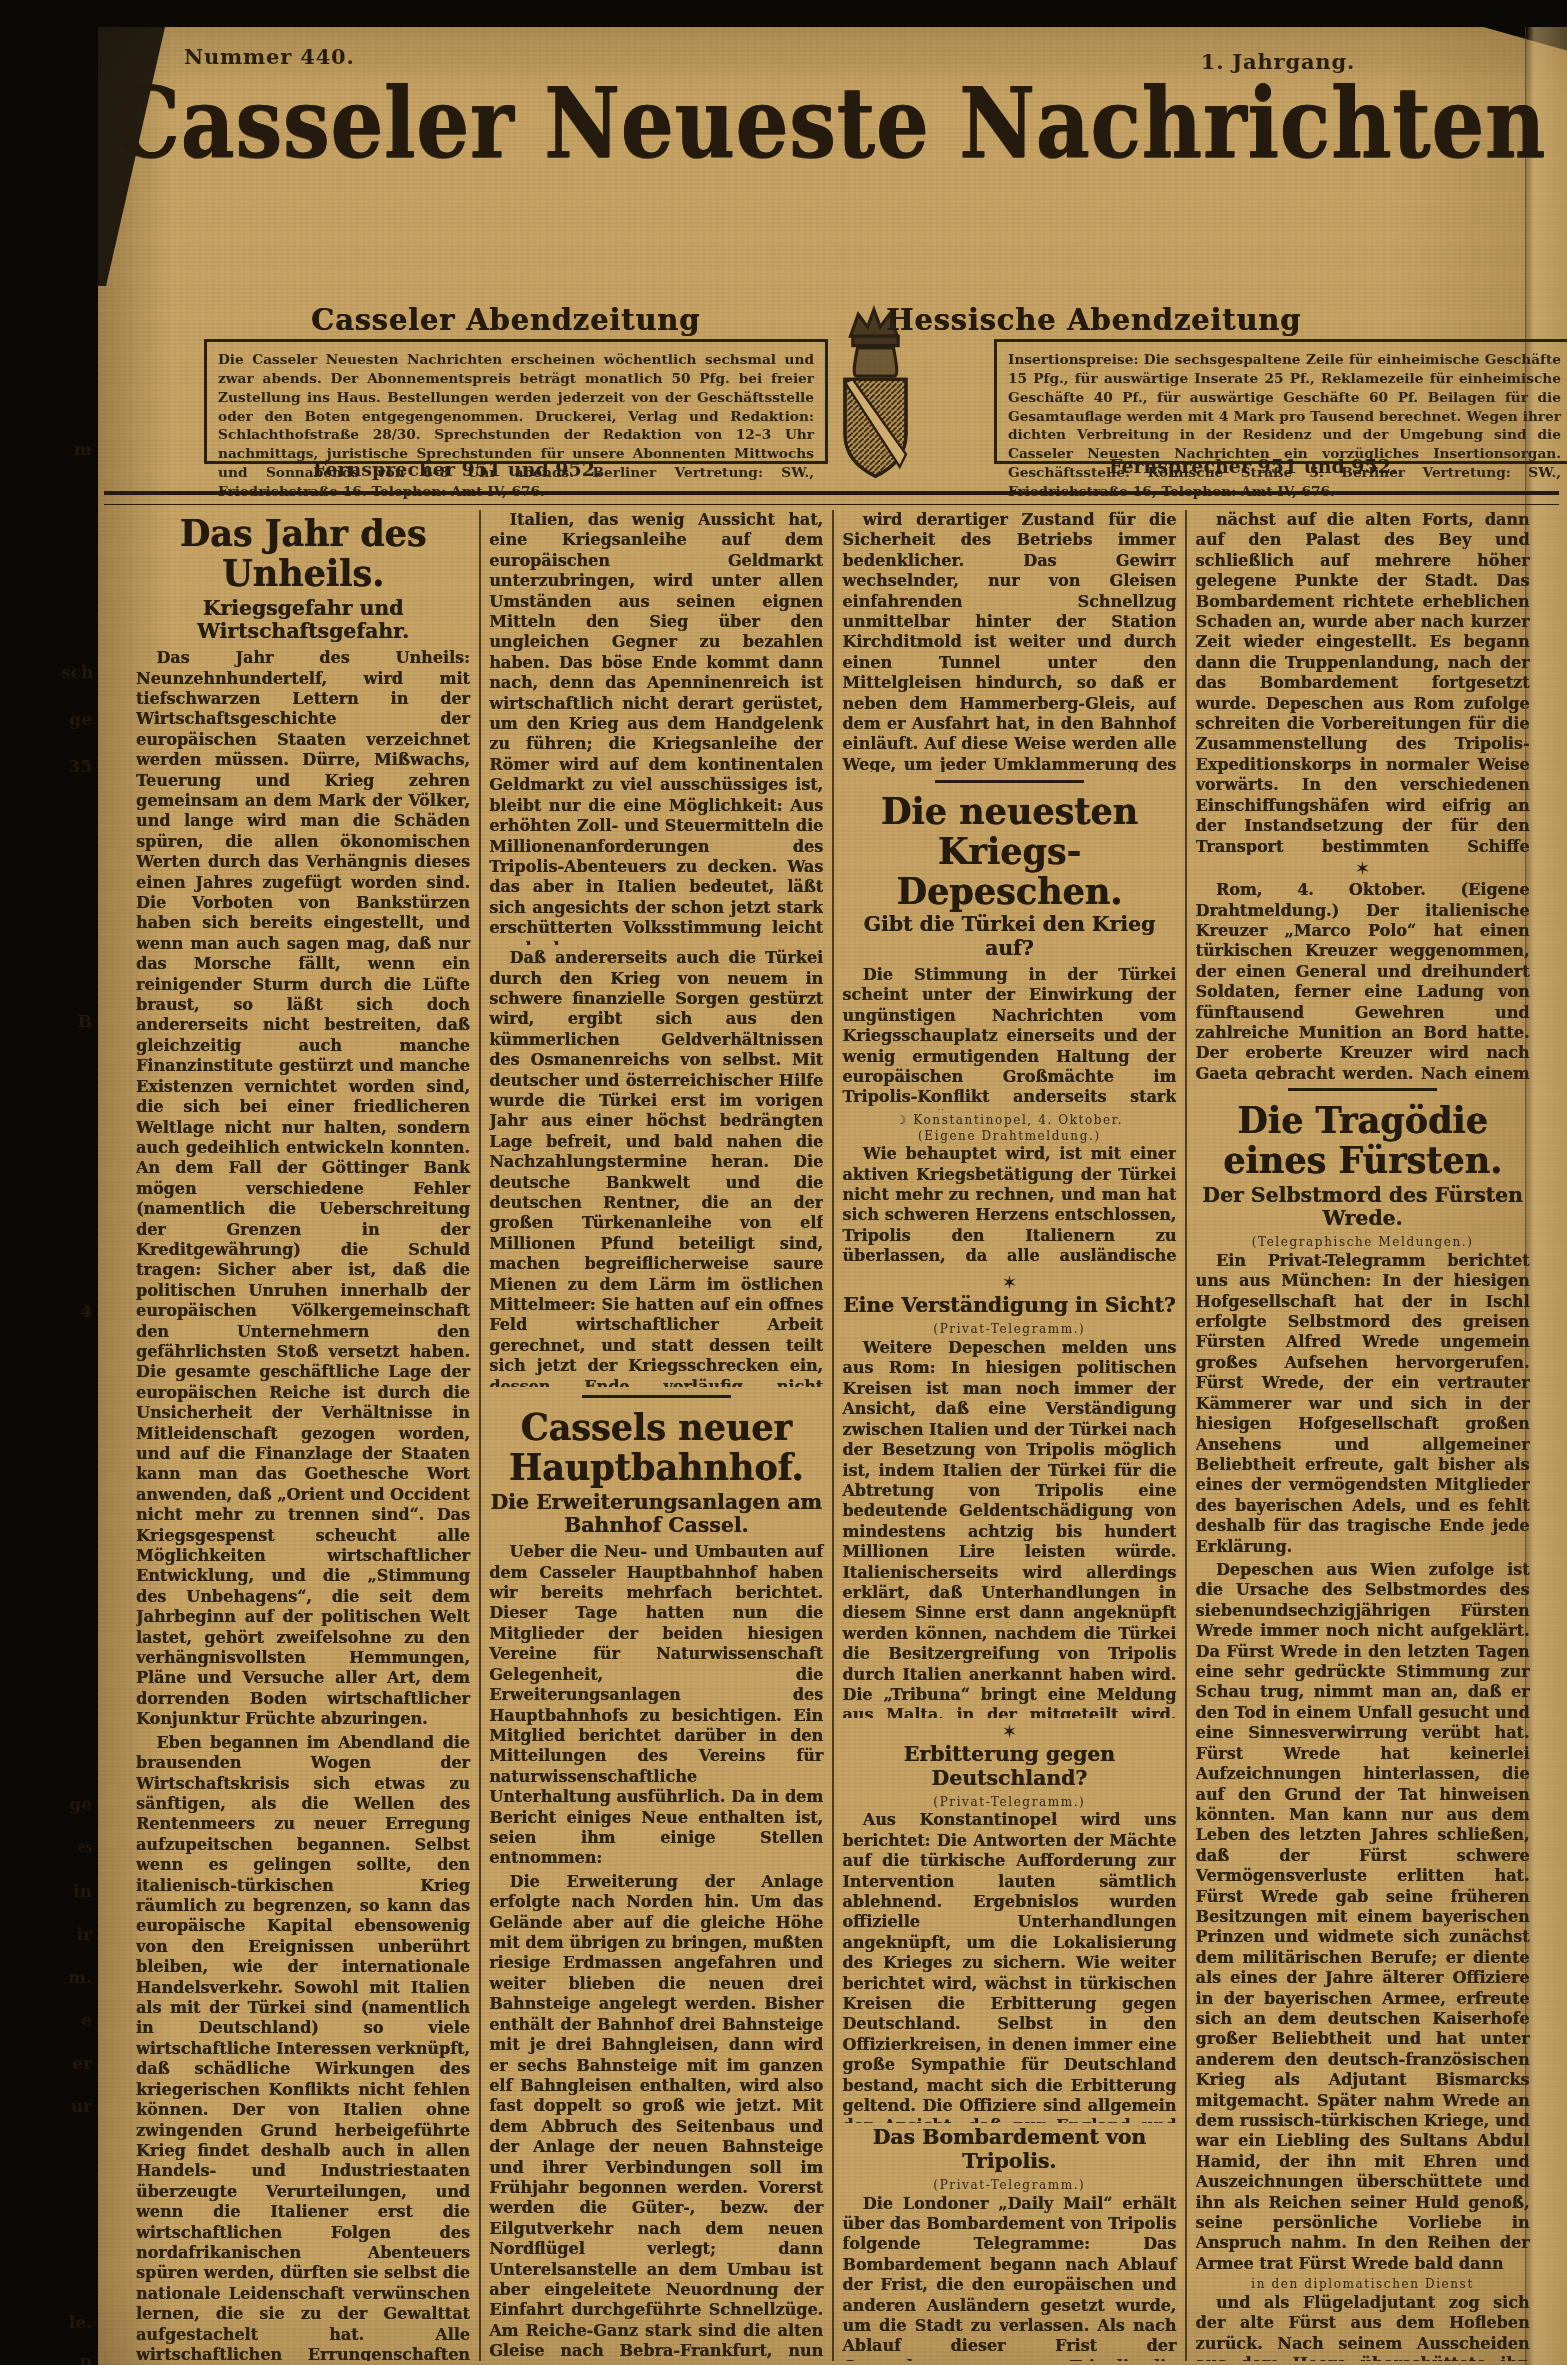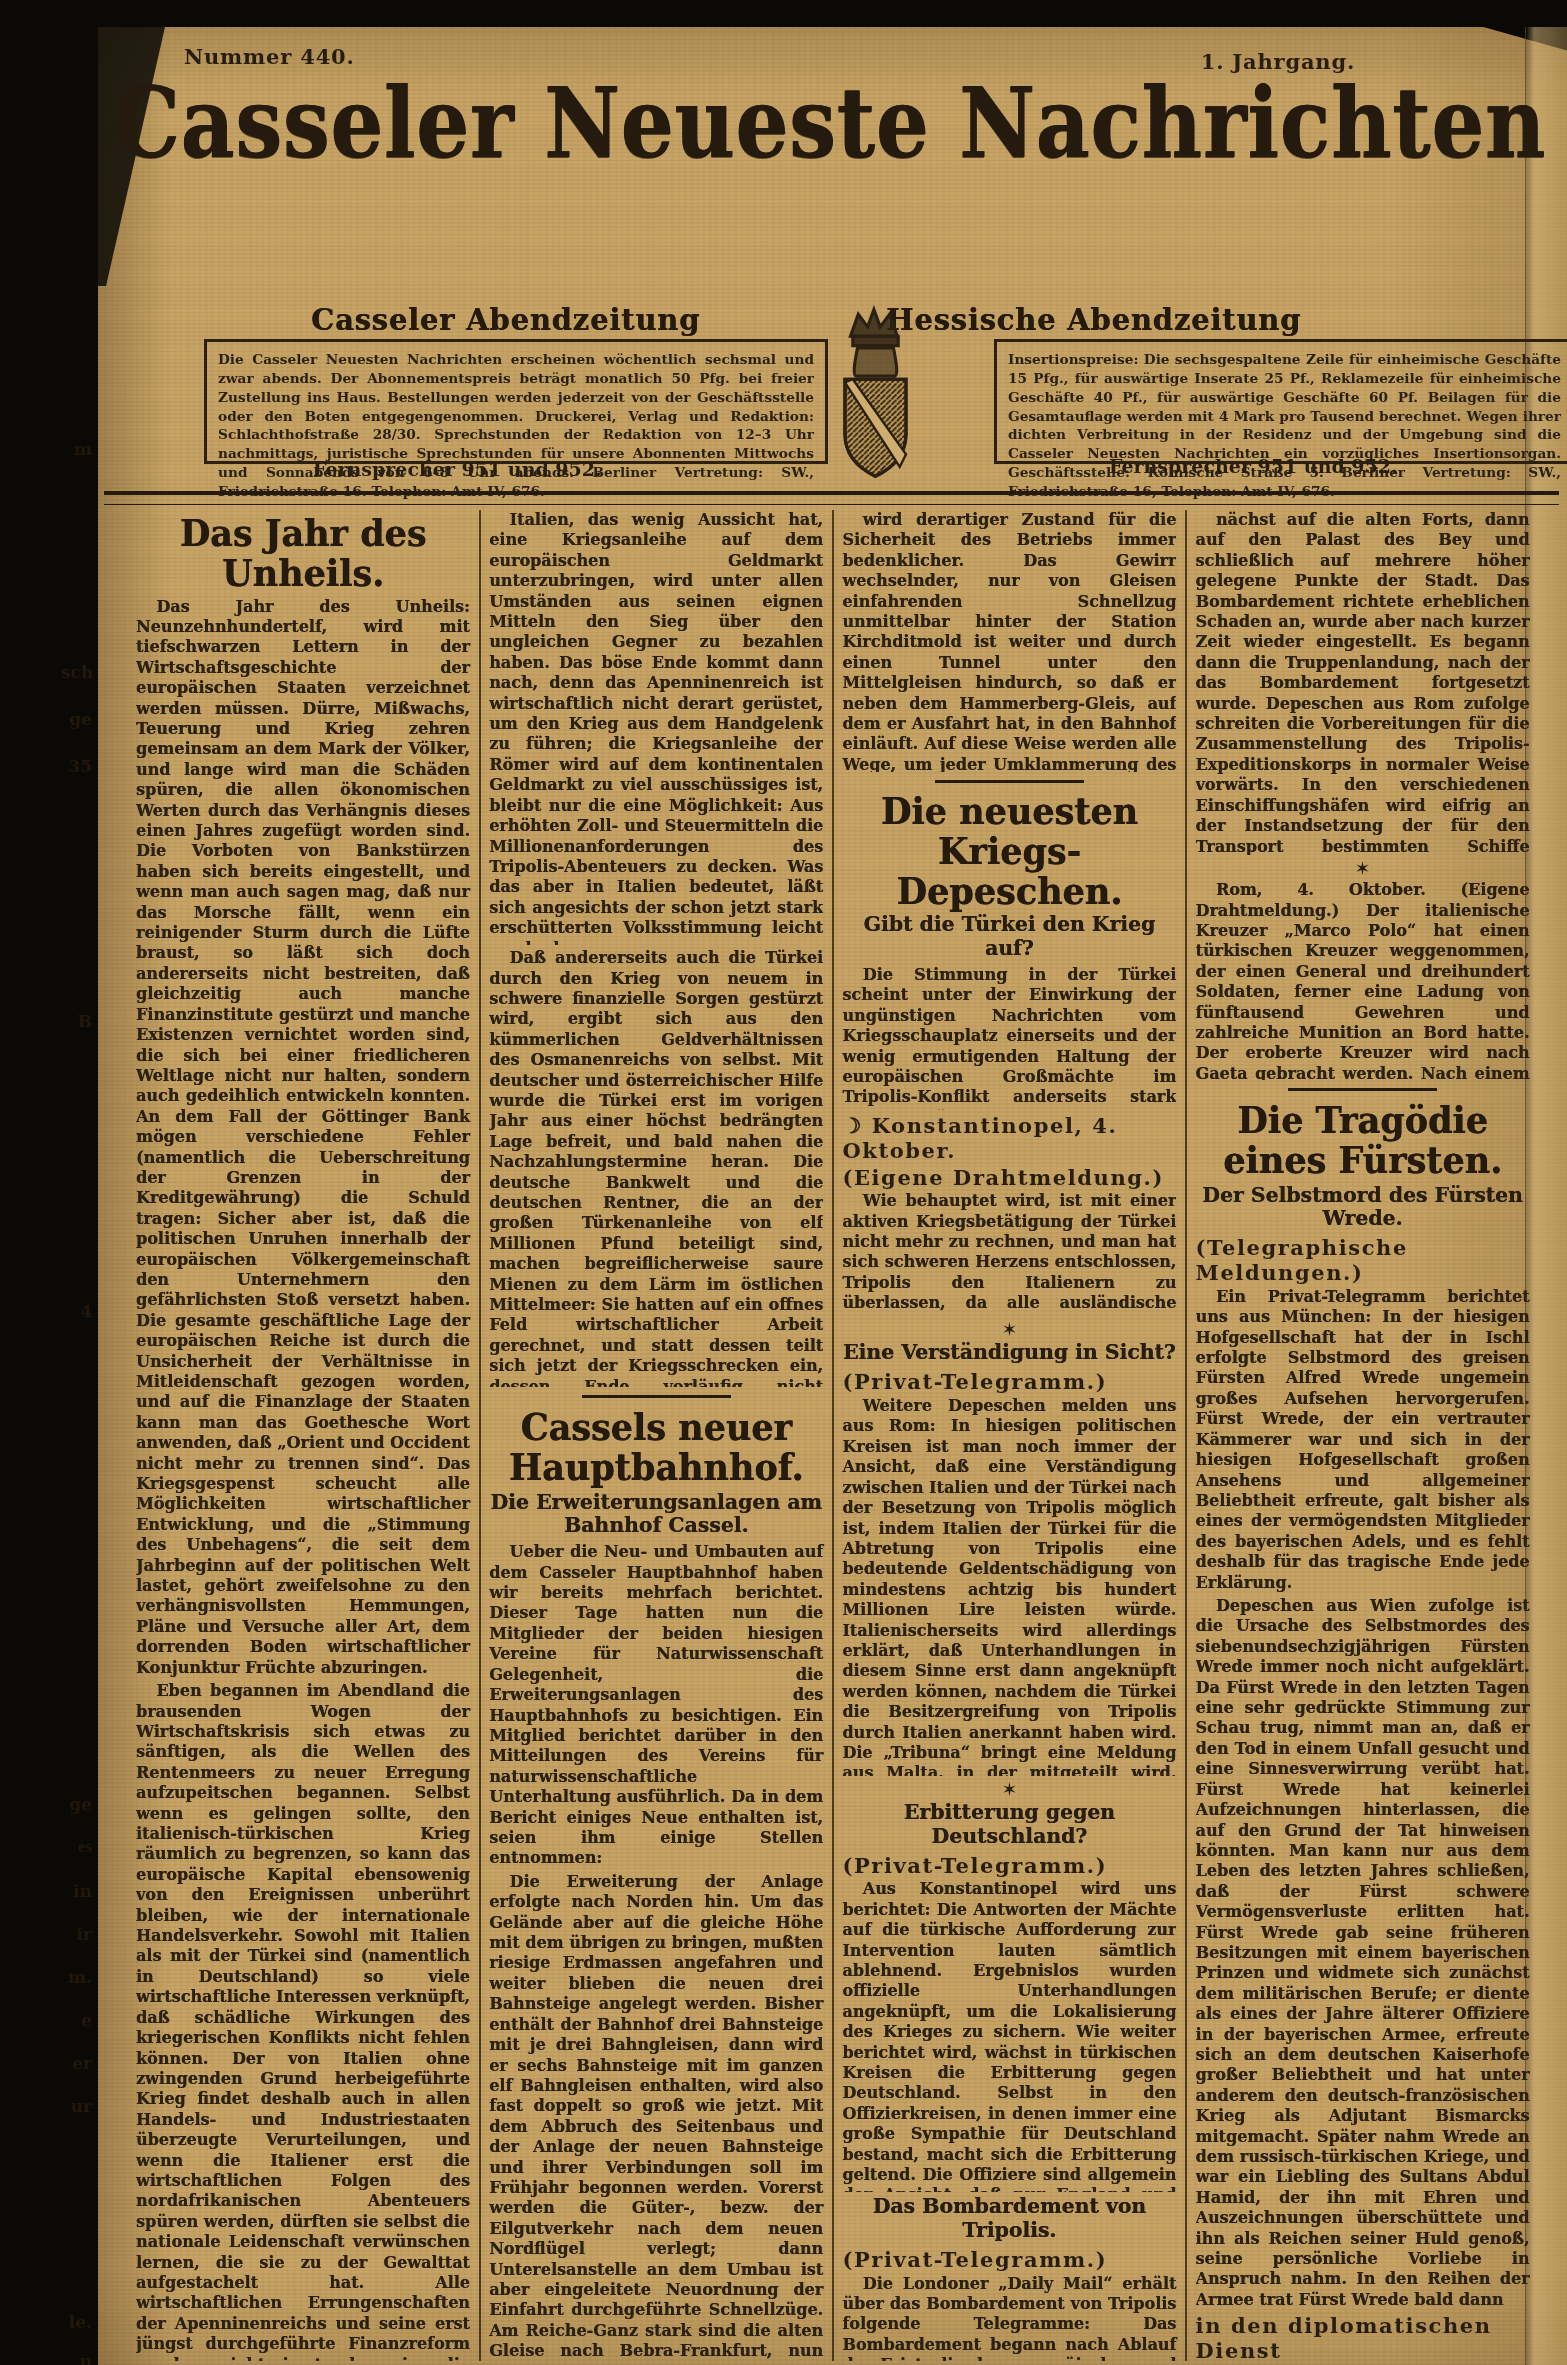--- a/index.html
+++ b/index.html
@@ -85,21 +85,21 @@
   .headline{
     font-size:35px;font-weight:bold;text-align:center;line-height:1.08;
     margin:4.7px 0 6.3px 0;color:#241a0d;text-shadow:0.6px 0 0 #241a0d;
     transform:scaleY(1.05);
   }
   .subhead{
     font-size:20.4px;font-weight:bold;text-align:center;line-height:1.15;margin:1.6px 0 4.7px 0;
     text-shadow:0.3px 0 0 #241a0d;
   }
   .meta{
-    font-size:21px;font-weight:bold;text-align:left;letter-spacing:1.6px;margin:1.6px 0;
+    font-size:12px;font-weight:normal;text-align:center;letter-spacing:1.6px;margin:1.6px 0;
   }
   .para{
     font-size:16px;line-height:20.4px;text-align:justify;text-indent:20.4px;
     font-weight:600;color:#2b2113;margin:0 0 3.1px 0;
     text-shadow:0.2px 0 0 rgba(43,33,19,.8);
     hyphens:auto;
   }
   .art-rule{width:149px;margin:7.8px auto 7.8px auto;border-top:3.1px solid #241a0d;height:3.1px;}
   .star{text-align:center;font-size:19px;line-height:20.4px;margin:1.6px 0;}
 </style>
@@ -144,20 +144,21 @@
 
   <div class="dateline-row">
     <span class="phone l">Fernsprecher 951 und 952.</span>
     <span class="phone r">Fernsprecher 951 und 952.</span>
   </div>
   <div class="thick-rule"></div>
 
   <div class="cols">
       <div class="col">
         <div class="headline">Das Jahr des Unheils.</div>
+        <div class="subhead">Kriegsgefahr und Wirtschaftsgefahr.</div>
         <div class="para">Das Jahr des Unheils: Neunzehnhundertelf, wird mit tiefschwarzen Lettern in der Wirtschaftsgeschichte der europäischen Staaten verzeichnet werden müssen. Dürre, Mißwachs, Teuerung und Krieg zehren gemeinsam an dem Mark der Völker, und lange wird man die Schäden spüren, die allen ökonomischen Werten durch das Verhängnis dieses einen Jahres zugefügt worden sind. Die Vorboten von Bankstürzen haben sich bereits eingestellt, und wenn man auch sagen mag, daß nur das Morsche fällt, wenn ein reinigender Sturm durch die Lüfte braust, so läßt sich doch andererseits nicht bestreiten, daß gleichzeitig auch manche Finanzinstitute gestürzt und manche Existenzen vernichtet worden sind, die sich bei einer friedlicheren Weltlage nicht nur halten, sondern auch gedeihlich entwickeln konnten. An dem Fall der Göttinger Bank mögen verschiedene Fehler (namentlich die Ueberschreitung der Grenzen in der Kreditgewährung) die Schuld tragen: Sicher aber ist, daß die politischen Unruhen innerhalb der europäischen Völkergemeinschaft den Unternehmern den gefährlichsten Stoß versetzt haben. Die gesamte geschäftliche Lage der europäischen Reiche ist durch die Unsicherheit der Verhältnisse in Mitleidenschaft gezogen worden, und auf die Finanzlage der Staaten kann man das Goethesche Wort anwenden, daß „Orient und Occident nicht mehr zu trennen sind“. Das Kriegsgespenst scheucht alle Möglichkeiten wirtschaftlicher Entwicklung, und die „Stimmung des Unbehagens“, die seit dem Jahrbeginn auf der politischen Welt lastet, gehört zweifelsohne zu den verhängnisvollsten Hemmungen, Pläne und Versuche aller Art, dem dorrenden Boden wirtschaftlicher Konjunktur Früchte abzuringen.</div>
         <div class="para">Eben begannen im Abendland die brausenden Wogen der Wirtschaftskrisis sich etwas zu sänftigen, als die Wellen des Rentenmeers zu neuer Erregung aufzupeitschen begannen. Selbst wenn es gelingen sollte, den italienisch-türkischen Krieg räumlich zu begrenzen, so kann das europäische Kapital ebensowenig von den Ereignissen unberührt bleiben, wie der internationale Handelsverkehr. Sowohl mit Italien als mit der Türkei sind (namentlich in Deutschland) so viele wirtschaftliche Interessen verknüpft, daß schädliche Wirkungen des kriegerischen Konflikts nicht fehlen können. Der von Italien ohne zwingenden Grund herbeigeführte Krieg findet deshalb auch in allen Handels- und Industriestaaten überzeugte Verurteilungen, und wenn die Italiener erst die wirtschaftlichen Folgen des nordafrikanischen Abenteuers spüren werden, dürften sie selbst die nationale Leidenschaft verwünschen lernen, die sie zu der Gewalttat aufgestachelt hat. Alle wirtschaftlichen Errungenschaften der Apenninenreichs und seine erst jüngst durchgeführte Finanzreform werden nicht imstande sein, die Sorgen zu verrichten, die Roms wirtschaftliche Manager dem Lande aufgegeben haben: Dem Rausch wird eine schlimme Ernüchterung folgen, und es wird der Tag kommen, da man auf der römischen Consulta (und sei's selbst mit dem Siegerlorbeer in der Hand) die Stunde verfluchen wird, die Giolittis ruhige Besonnenheit dem Kriegslärm säbelrasselnder Einlagsgarden und dem Tatendurst des Abruzzen-Herzogs untertan werden ließ.</div>
       </div>
       <div class="col">
         <div class="para" style="max-height: 435px; overflow: hidden;">Italien, das wenig Aussicht hat, eine Kriegsanleihe auf dem europäischen Geldmarkt unterzubringen, wird unter allen Umständen aus seinen eignen Mitteln den Sieg über den ungleichen Gegner zu bezahlen haben. Das böse Ende kommt dann nach, denn das Apenninenreich ist wirtschaftlich nicht derart gerüstet, um den Krieg aus dem Handgelenk zu führen; die Kriegsanleihe der Römer wird auf dem kontinentalen Geldmarkt zu viel ausschüssiges ist, bleibt nur die eine Möglichkeit: Aus erhöhten Zoll- und Steuermitteln die Millionenanforderungen des Tripolis-Abenteuers zu decken. Was das aber in Italien bedeutet, läßt sich angesichts der schon jetzt stark erschütterten Volksstimmung leicht ausdenken.</div>
         <div class="para" style="max-height: 439px; overflow: hidden;">Daß andererseits auch die Türkei durch den Krieg von neuem in schwere finanzielle Sorgen gestürzt wird, ergibt sich aus den kümmerlichen Geldverhältnissen des Osmanenreichs von selbst. Mit deutscher und österreichischer Hilfe wurde die Türkei erst im vorigen Jahr aus einer höchst bedrängten Lage befreit, und bald nahen die Nachzahlungstermine heran. Die deutsche Bankwelt und die deutschen Rentner, die an der großen Türkenanleihe von elf Millionen Pfund beteiligt sind, machen begreiflicherweise saure Mienen zu dem Lärm im östlichen Mittelmeer: Sie hatten auf ein offnes Feld wirtschaftlicher Arbeit gerechnet, und statt dessen teilt sich jetzt der Kriegsschrecken ein, dessen Ende vorläufig nicht abzusehen ist. An den europäischen Börsen durch sinkende Kurse an den Verlusten teilzunehmen haben, die der Zusammenbruch im europäischen Orient herbeiführt, und unter diesen Umständen wird auch das gesegnete italienische Jubeljahr ein heilloses Trubel- und Unheilsjahr werden, dessen wirtschaftliche Opfer schon jetzt nach Milliarden zu bewerten sind. Seit Jahren hat der internationale Geldmarkt und die Wirtschaftslage überhaupt die Meer des Unheils so viel aufgerührt wie gerade die Kriegsalarm-Periode des Jahres neunzehnhundertelf. Wie auch der Krieg mit dem Segen der italienischen Waffen enden möge: Er wird für den Sieger nicht weniger verhängnisvoll sein wie für den Niedergerungenen, denn das wirtschaftliche Unheil, das sich an dieses Krieges Flaggen heftet, wird fast noch schwerer wiegen wie die Opfer, die der Kampf zu Wasser und zu Lande verschlingt!</div>
         <div class="art-rule"></div>
         <div class="headline">Cassels neuer Hauptbahnhof.</div>
         <div class="subhead">Die Erweiterungsanlagen am Bahnhof Cassel.</div>
         <div class="para">Ueber die Neu- und Umbauten auf dem Casseler Hauptbahnhof haben wir bereits mehrfach berichtet. Dieser Tage hatten nun die Mitglieder der beiden hiesigen Vereine für Naturwissenschaft Gelegenheit, die Erweiterungsanlagen des Hauptbahnhofs zu besichtigen. Ein Mitglied berichtet darüber in den Mitteilungen des Vereins für naturwissenschaftliche Unterhaltung ausführlich. Da in dem Bericht einiges Neue enthalten ist, seien ihm einige Stellen entnommen:</div>

